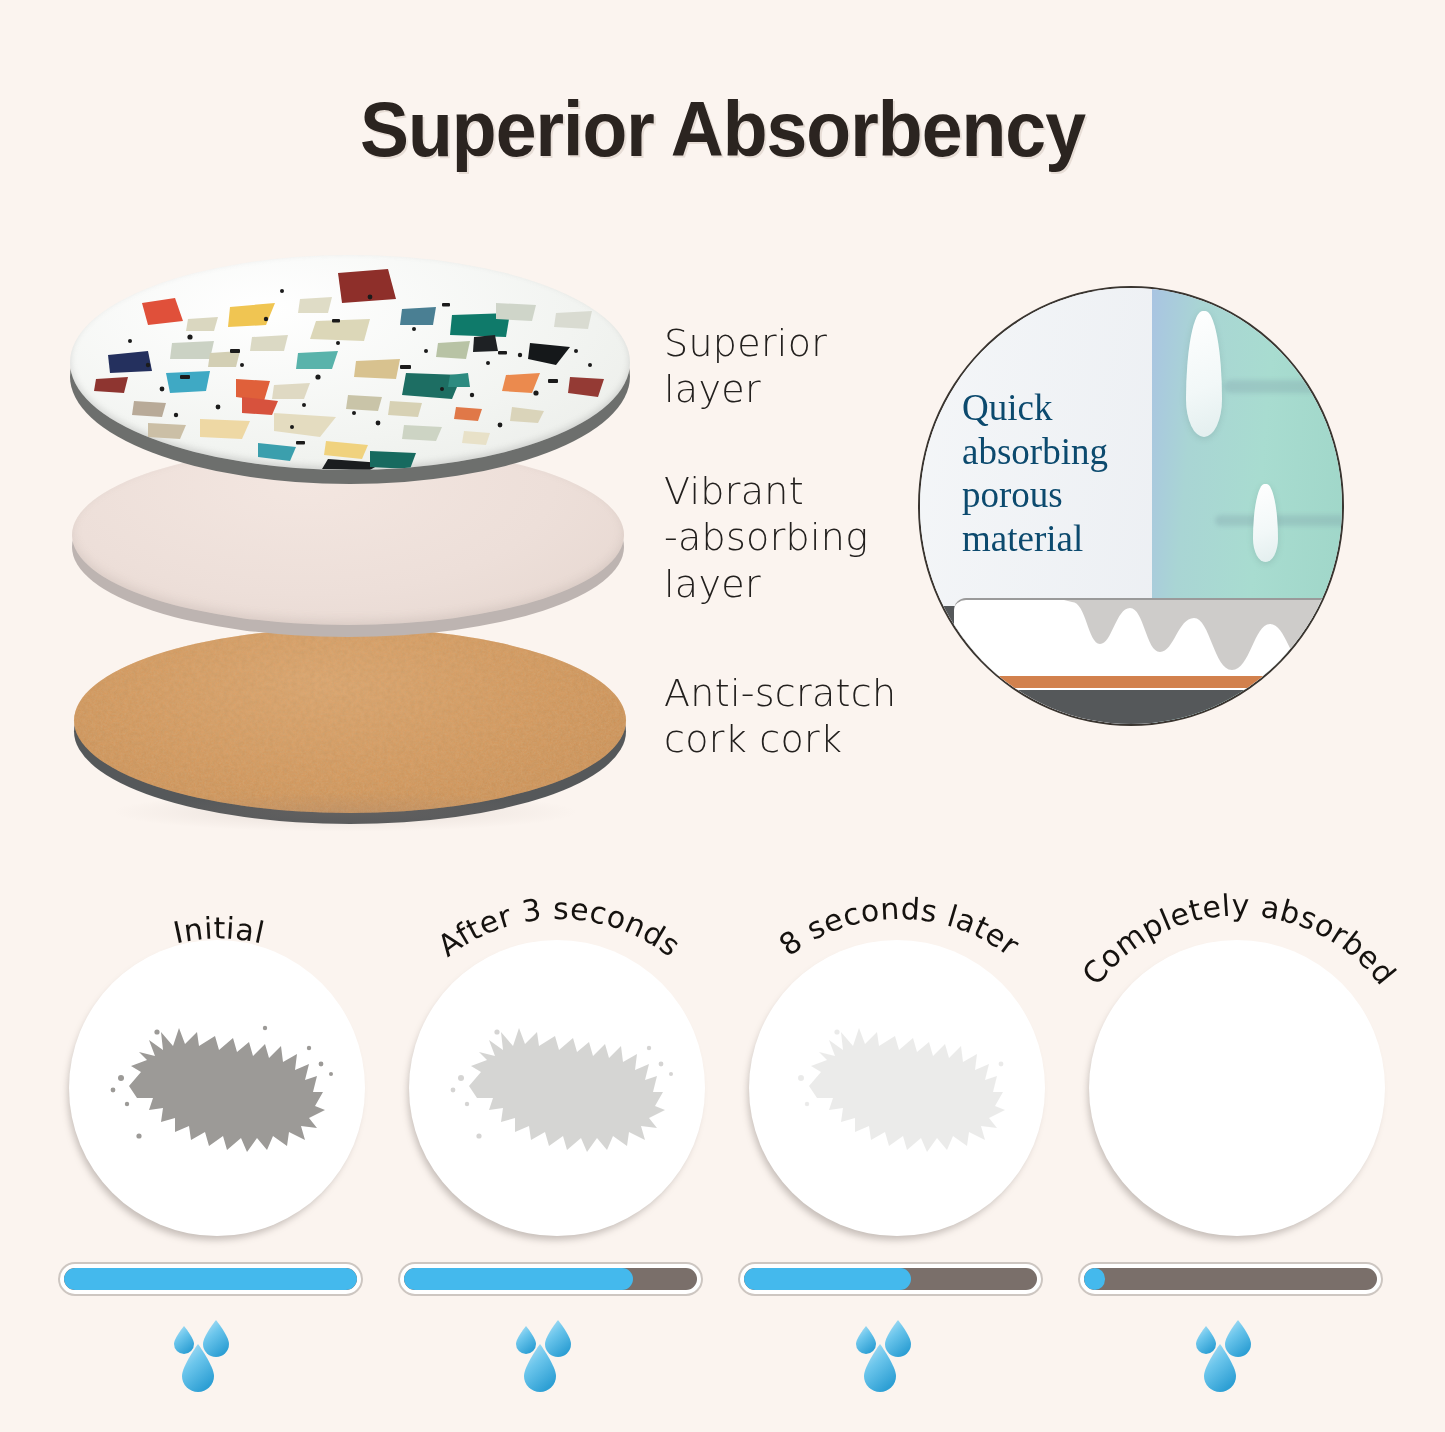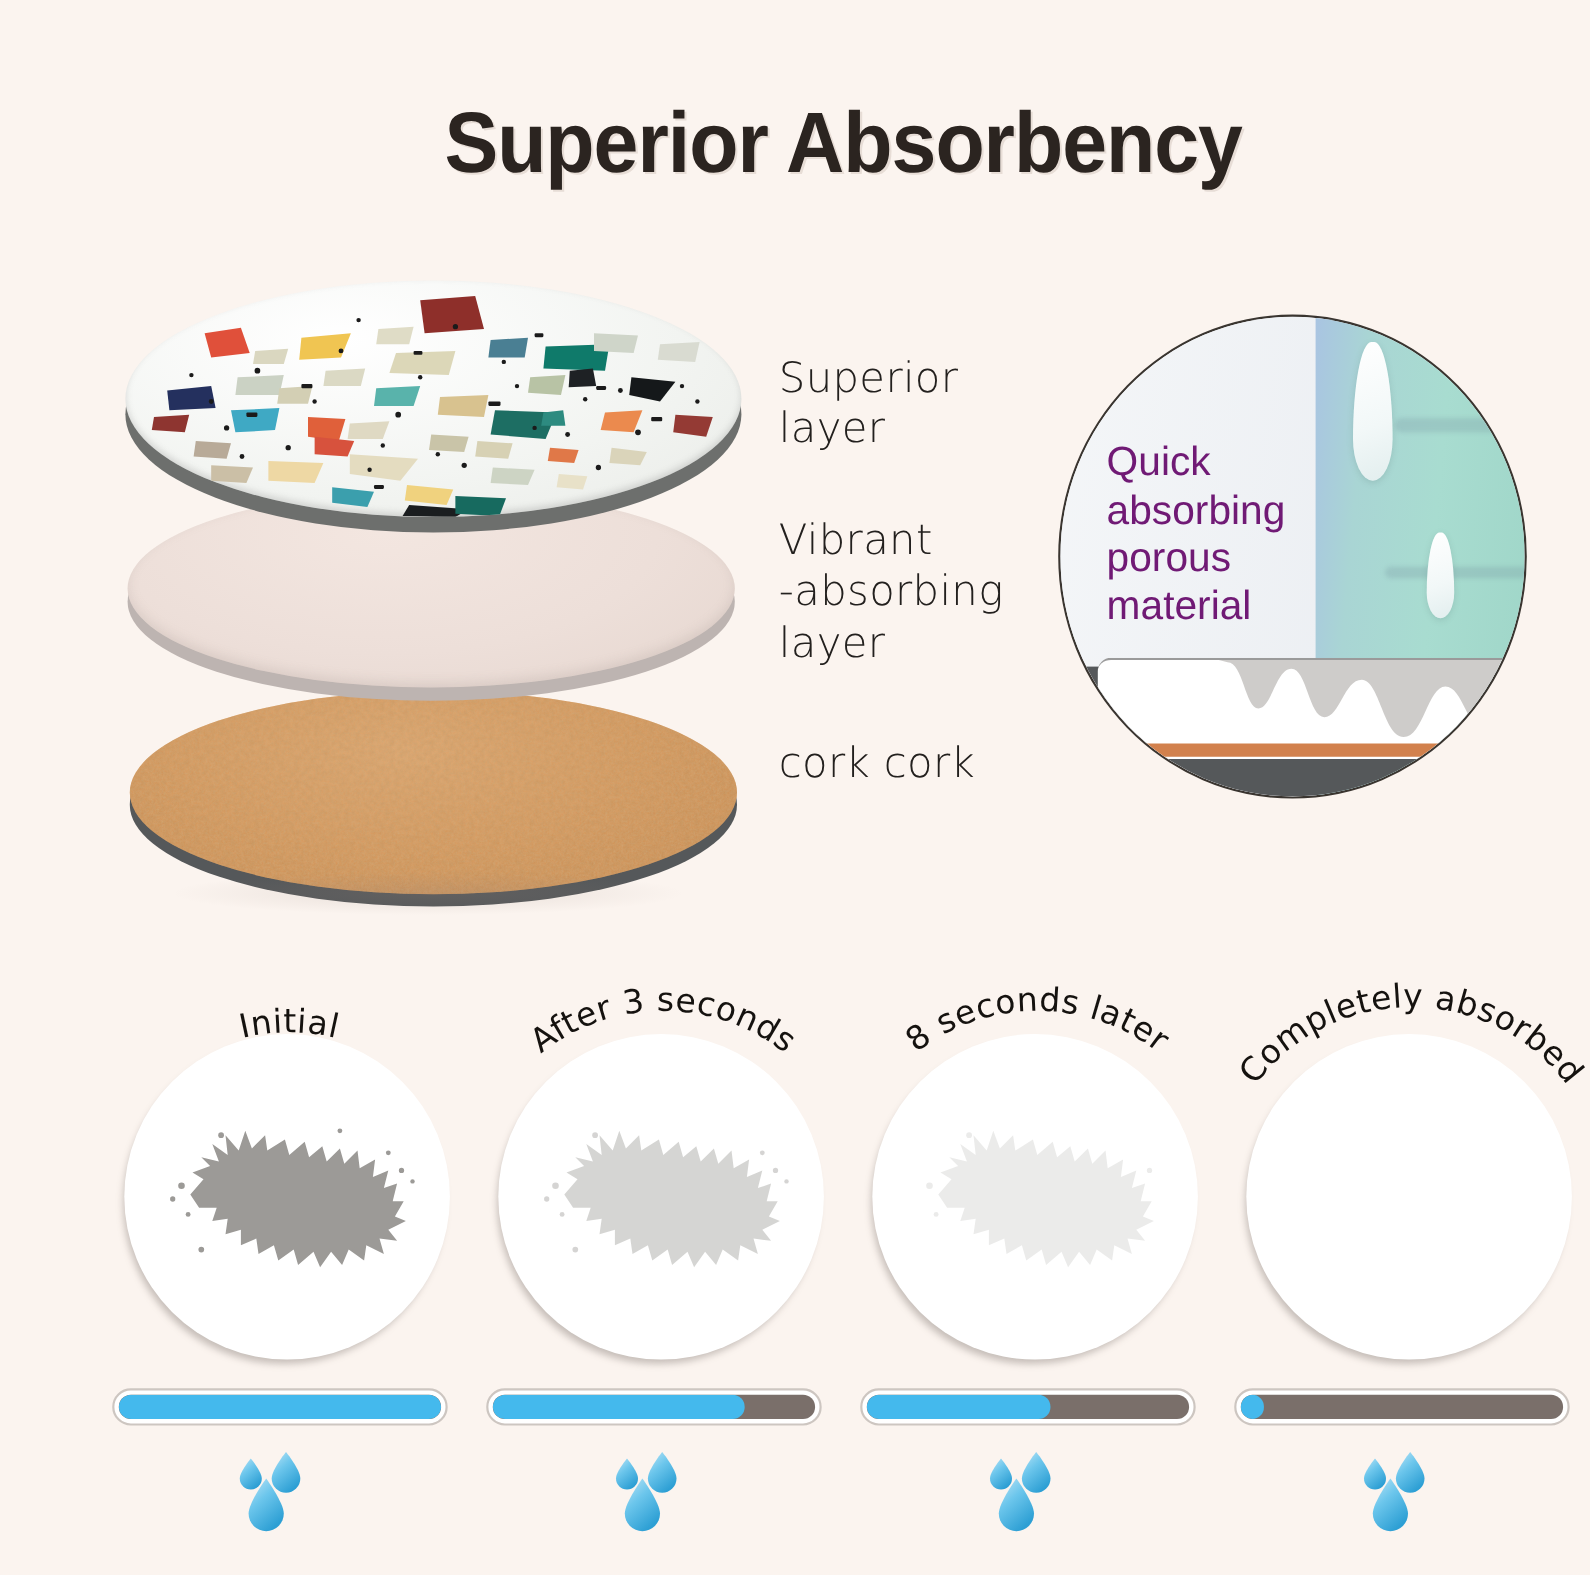--- a/index.html
+++ b/index.html
@@ -4,21 +4,21 @@
 <title>Superior Absorbency</title>
 <style>
   html,body{margin:0;padding:0;}
   body{
     width:1445px;height:1432px;
     background:#FBF4EF;
     font-family:"Liberation Sans", sans-serif;
     overflow:hidden;
     position:relative;
   }
-  .stage{position:absolute;inset:0;margin-left:44px;}
+  .stage{position:absolute;inset:0;}
 
   
   #page-title{
     position:absolute;left:0;top:84px;width:1445px;
     text-align:center;
     font-family:"Liberation Sans", sans-serif;
     font-weight:bold;
     font-size:78px;
     letter-spacing:-1px;
     color:#2B2420;
@@ -124,26 +124,26 @@
     background:linear-gradient(160deg,#ffffff 0%,#f2f8f8 60%,#e2eeee 100%);
     border-radius:50% 50% 50% 50% / 62% 62% 38% 38%;
     box-shadow:0 2px 6px rgba(90,120,120,.22);
   }
   #inset-drop-1{left:63%;top:6%;width:36px;height:120px;
      border-radius:46% 46% 50% 50% / 70% 70% 30% 30%;
      transform:scaleY(1.05);}
   #inset-drop-2{left:79%;top:45%;width:25px;height:78px;
      border-radius:46% 46% 50% 50% / 70% 70% 30% 30%;}
   #inset-text{
-    position:absolute;left:42px;top:110px;
-    font-family:Liberation Sans, sans-serif;
+    position:absolute;left:42px;top:98px;
+    font-family:Liberation Serif, serif;
     font-weight:300;
     font-size:37px;
     line-height:1.18;
-    color:#701a75;
+    color:#0c4a6e;
     z-index:4;
   }
   
   #inset-table{
     position:absolute;left:-6%;bottom:0;width:112%;height:118px;
     background:#55585a;
   }
   #inset-coaster{
     position:absolute;left:8%;bottom:34px;width:98%;height:90px;
     background:#ffffff;
@@ -349,20 +349,21 @@
     <div>layer</div>
   </div>
 
   <div class="layer-label" id="label-dolomite">
     <div>Vibrant</div>
     <div>-absorbing</div>
     <div>layer</div>
   </div>
 
   <div class="layer-label" id="label-cork">
+    <div>Anti-scratch</div>
     <div>cork cork</div>
   </div>
 
   <div id="inset-circle">
     <div class="inset-bg-left"></div>
     <div class="inset-bg-right"></div>
 
     <div class="inset-streak" style="left:72%;top:21%;width:30%;height:13px;"></div>
     <div class="inset-streak" style="left:70%;top:52%;width:32%;height:11px;"></div>
 

